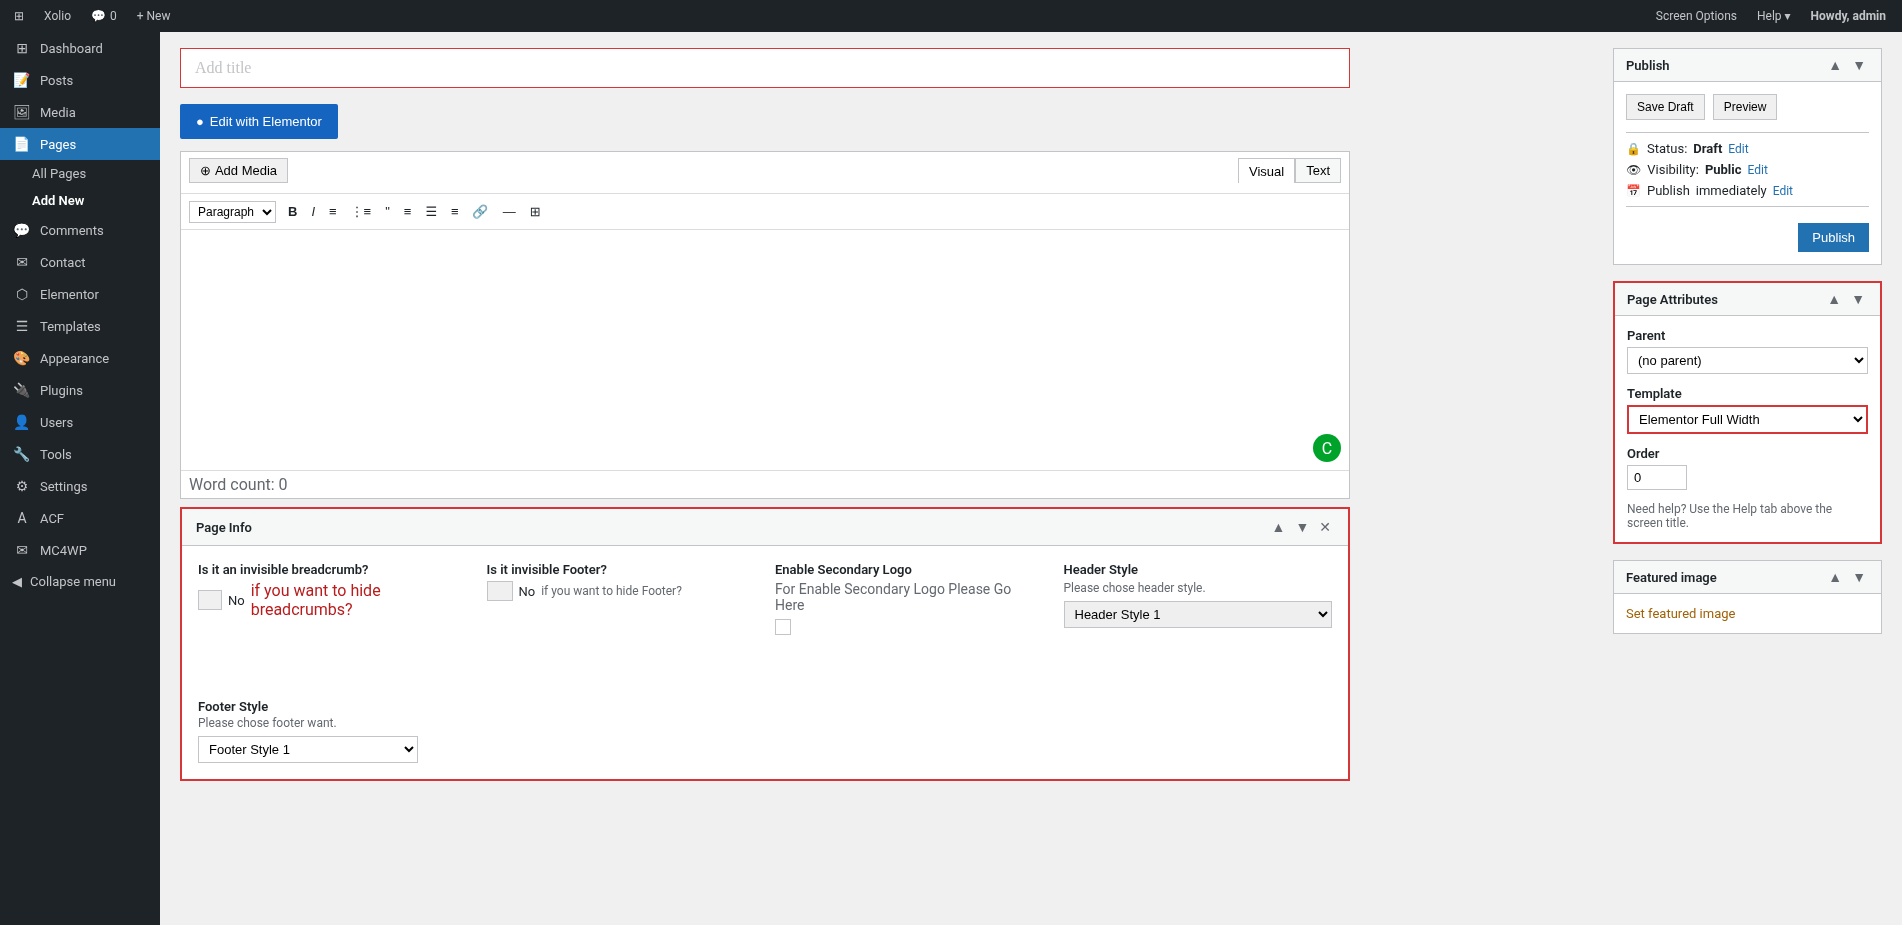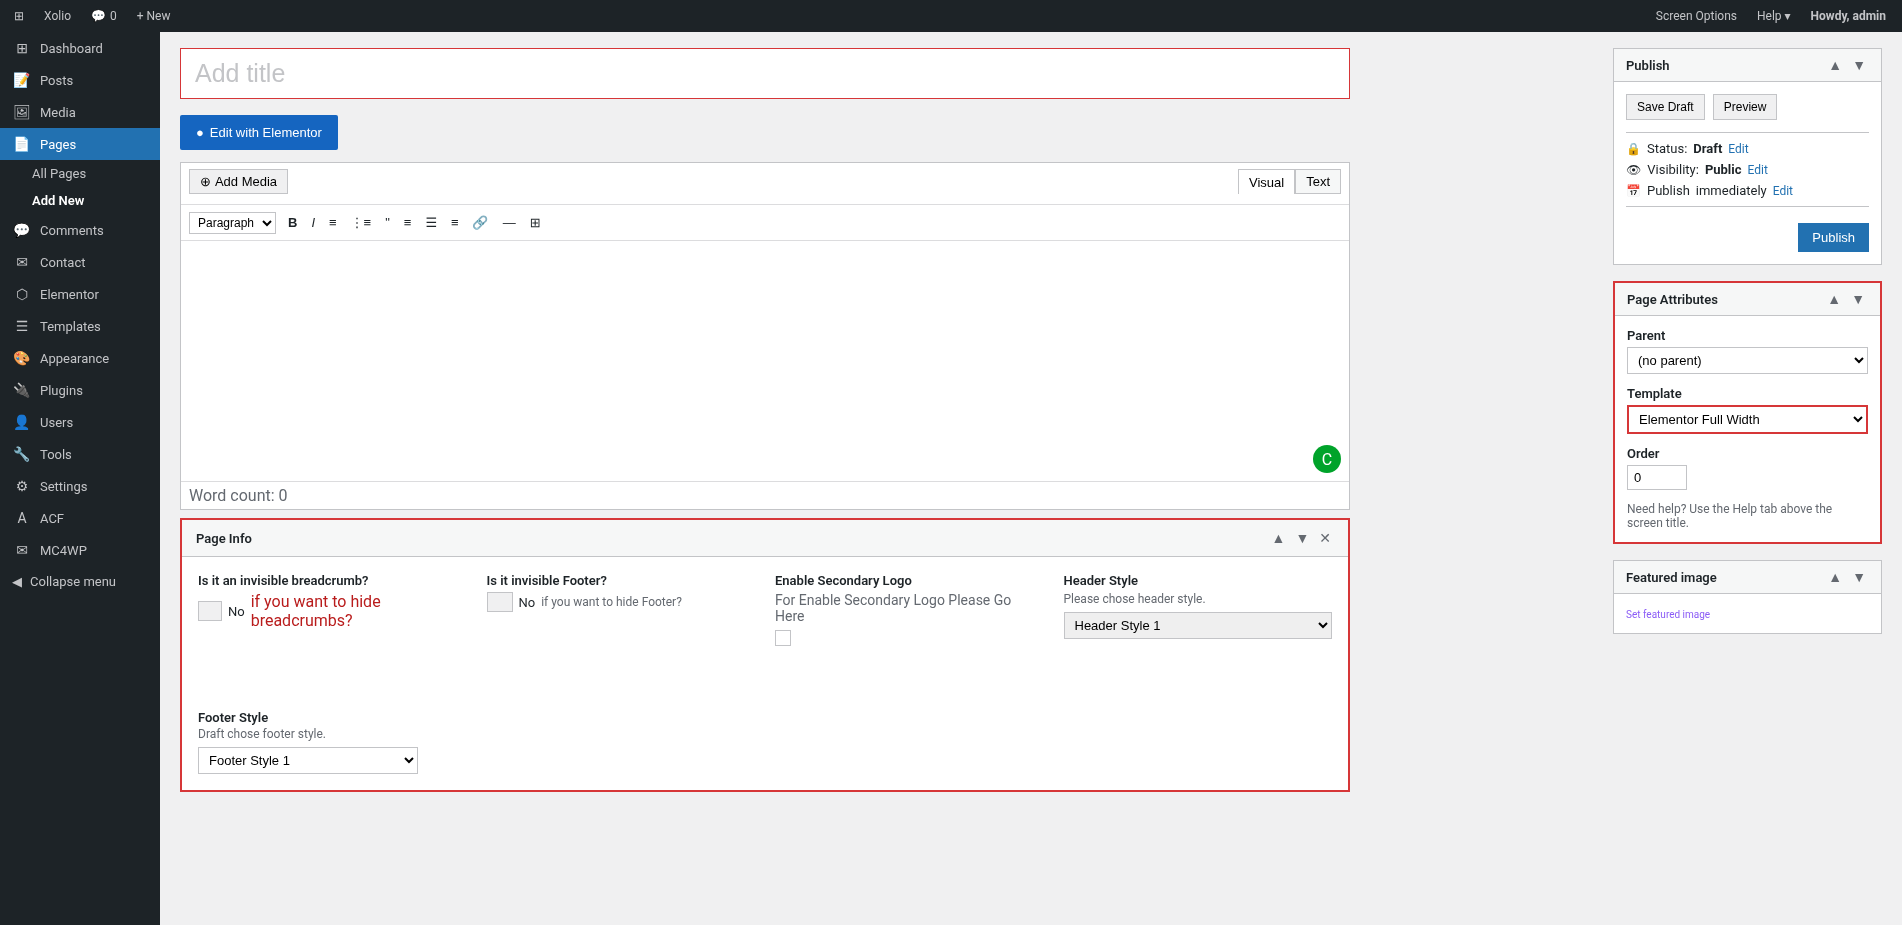--- a/index.html
+++ b/index.html
@@ -95,25 +95,26 @@
       color: #1d2327;
       margin-bottom: 12px;
     }
 
     
     .title-input {
       width: 100%;
       max-width: 1170px;
       border: 1px solid #d63638;
       padding: 10px 14px;
-      font-size: 25px;
+      font-size: 16px;
       color: #737373;
       outline: none;
       background: #fff;
       margin-bottom: 16px;
+      font-family: Liberation Serif, serif;
     }
     .title-input::placeholder { color: #c3c4c7; }
 
     
     .elementor-btn {
       background: #1565c0;
       color: #fff;
       border: none;
       padding: 10px 16px;
       font-size: 13px;
@@ -371,23 +372,23 @@
     .footer-style-section select {
       width: 220px;
       padding: 4px 6px;
       border: 1px solid #c3c4c7;
       font-size: 13px;
       background: #fff;
     }
 
     
     .set-featured-link {
-      color: #8b5cf6;
+      color: #a16207;
       text-decoration: none;
-      font-size: 10px;
+      font-size: 13px;
     }
 
     
     .editor-bottom-icon {
       position: absolute;
       bottom: 8px;
       right: 8px;
       width: 28px;
       height: 28px;
       background: #00a32a;
@@ -600,21 +601,21 @@
               <label>Header Style</label>
               <div class="sub-label" style="font-size:12px;color:#646970;margin-bottom:6px;">Please chose header style.</div>
               <select style="width:100%;padding:4px 6px;border:1px solid #c3c4c7;font-size:13px;">
                 <option>Header Style 1</option>
               </select>
             </div>
           </div>
 
           <div class="footer-style-section">
             <label>Footer Style</label>
-            <div class="sub-label" style="font-size:12px;color:#646970;margin-bottom:6px;">Draft chose footer style.</div>
+            <div class="sub-label" style="font-size:12px;color:#646970;margin-bottom:6px;">Please chose footer want.</div>
             <select style="width:220px;padding:4px 6px;border:1px solid #c3c4c7;font-size:13px;">
               <option>Footer Style 1</option>
             </select>
           </div>
         </div>
       </div>
 
       <div class="content-right">
 
         <div class="panel-box">

